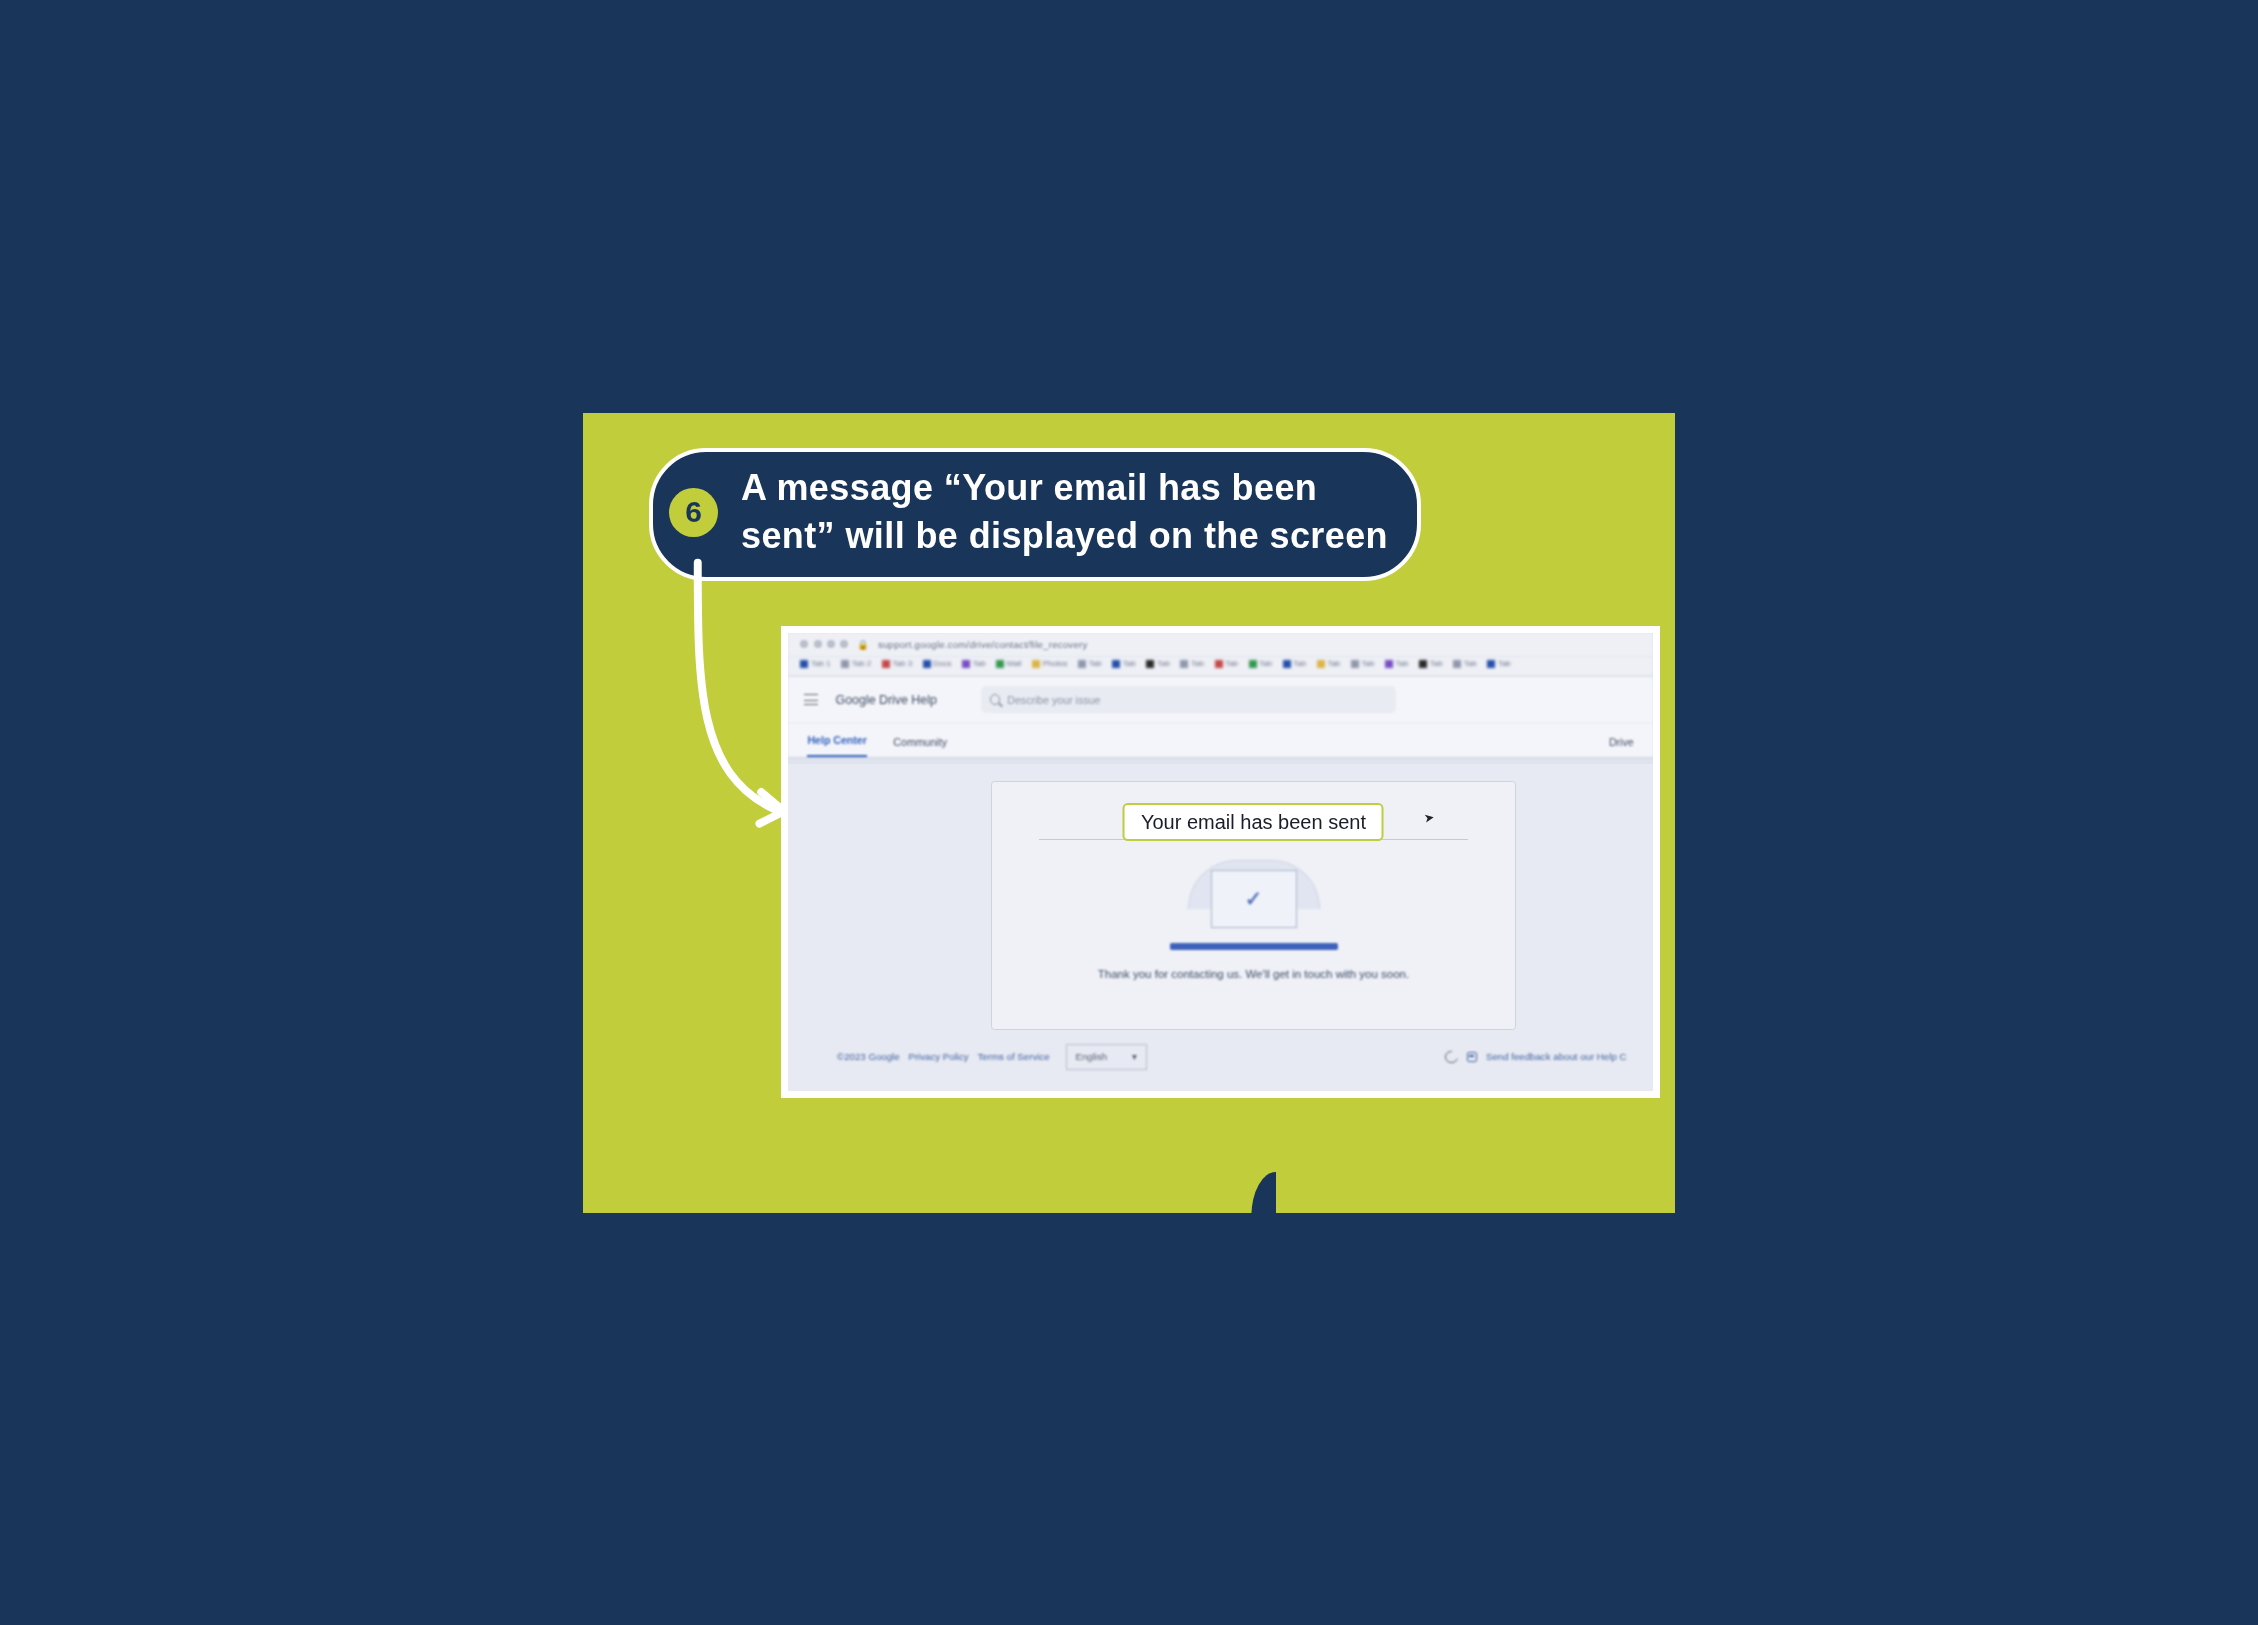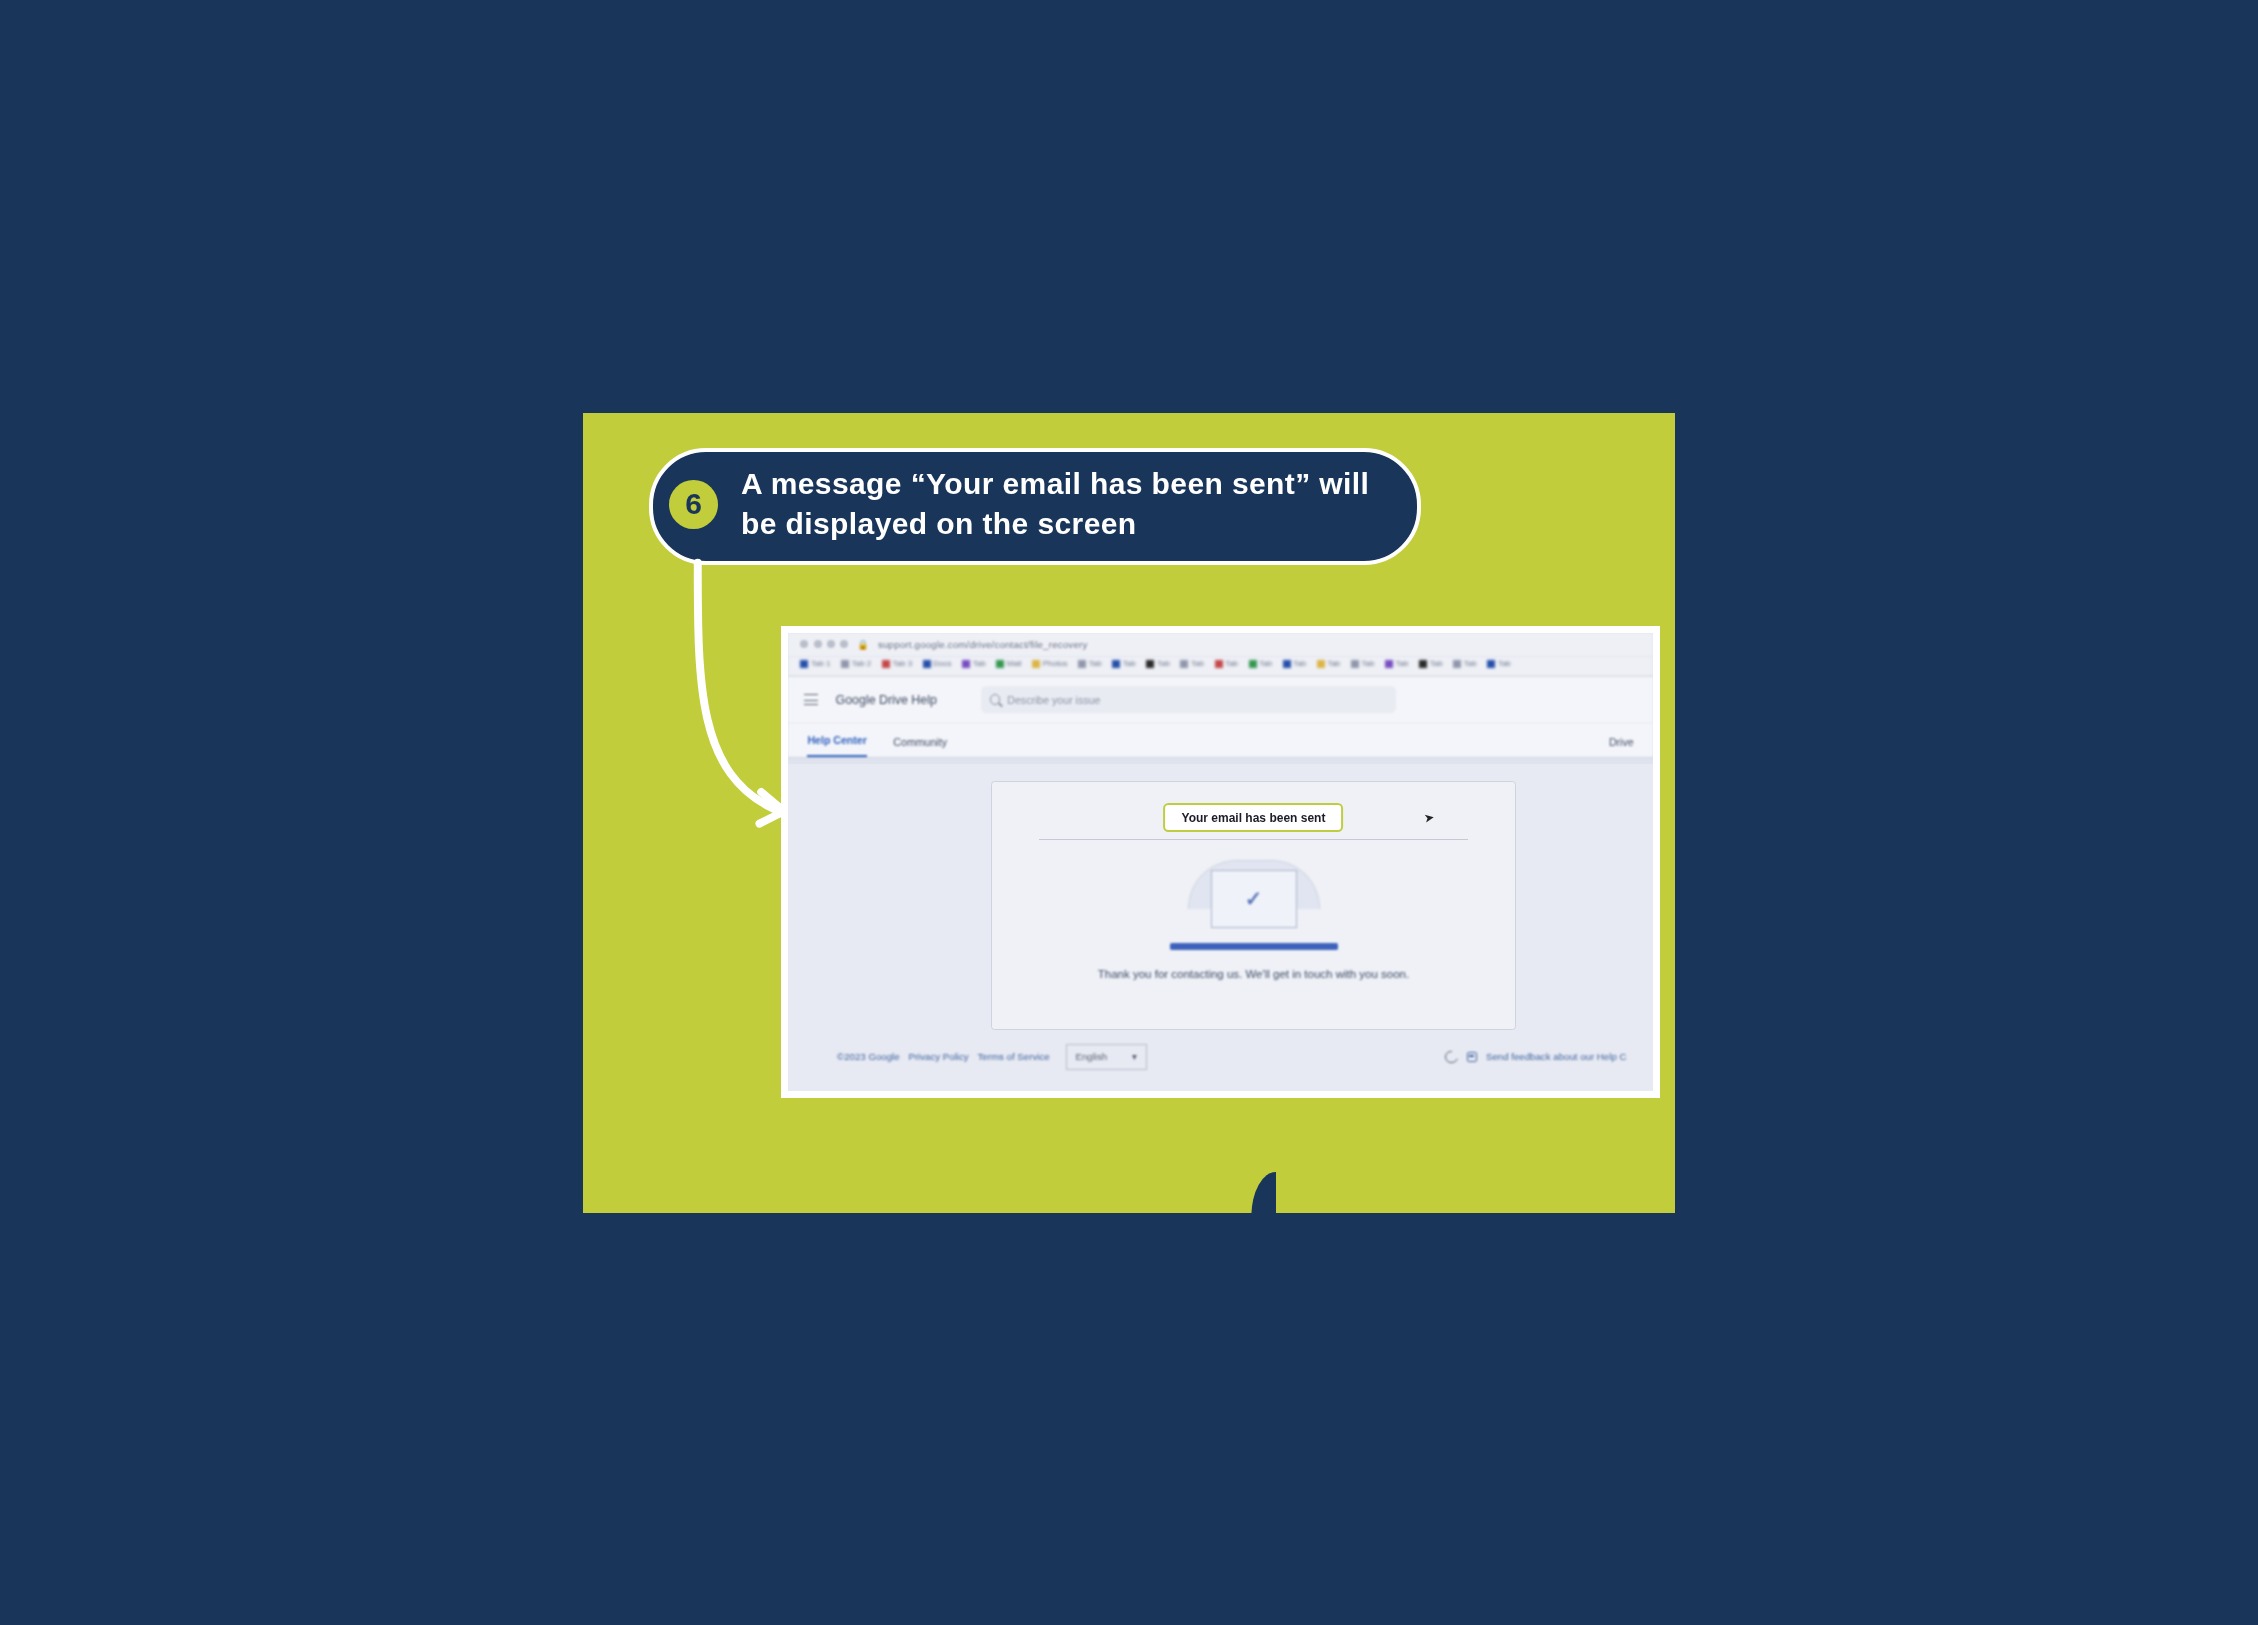--- a/index.html
+++ b/index.html
@@ -42,21 +42,21 @@
     color: #19355a;
     font-weight: 800;
     font-size: 30px;
     display: flex;
     align-items: center;
     justify-content: center;
     margin-right: 23px;
     flex: 0 0 49px;
   }
   .step-text {
-    font-size: 30px;
+    font-size: 36px;
     line-height: 1.35;
     font-weight: 600;
     letter-spacing: 0.4px;
   }
 
   
   .arrow {
     position: absolute;
     left: 88px;
     top: 141px;
@@ -181,22 +181,22 @@
   }
   .highlight-badge {
     position: absolute;
     left: 50%;
     top: -1.8px;
     transform: translateX(-50%);
     background: #fff;
     border: 2.6px solid #c0ce33;
     border-radius: 5.3px;
     padding: 5.3px 16px;
-    font-weight: 700;
-    font-size: 12px;
+    font-weight: 400;
+    font-size: 20px;
     color: #1b1e2a;
     white-space: nowrap;
     filter: none;
   }
   .cursor {
     position:absolute;
     right: 34px;
     top: 5.3px;
     font-size: 12.4px;
     color: #222;

